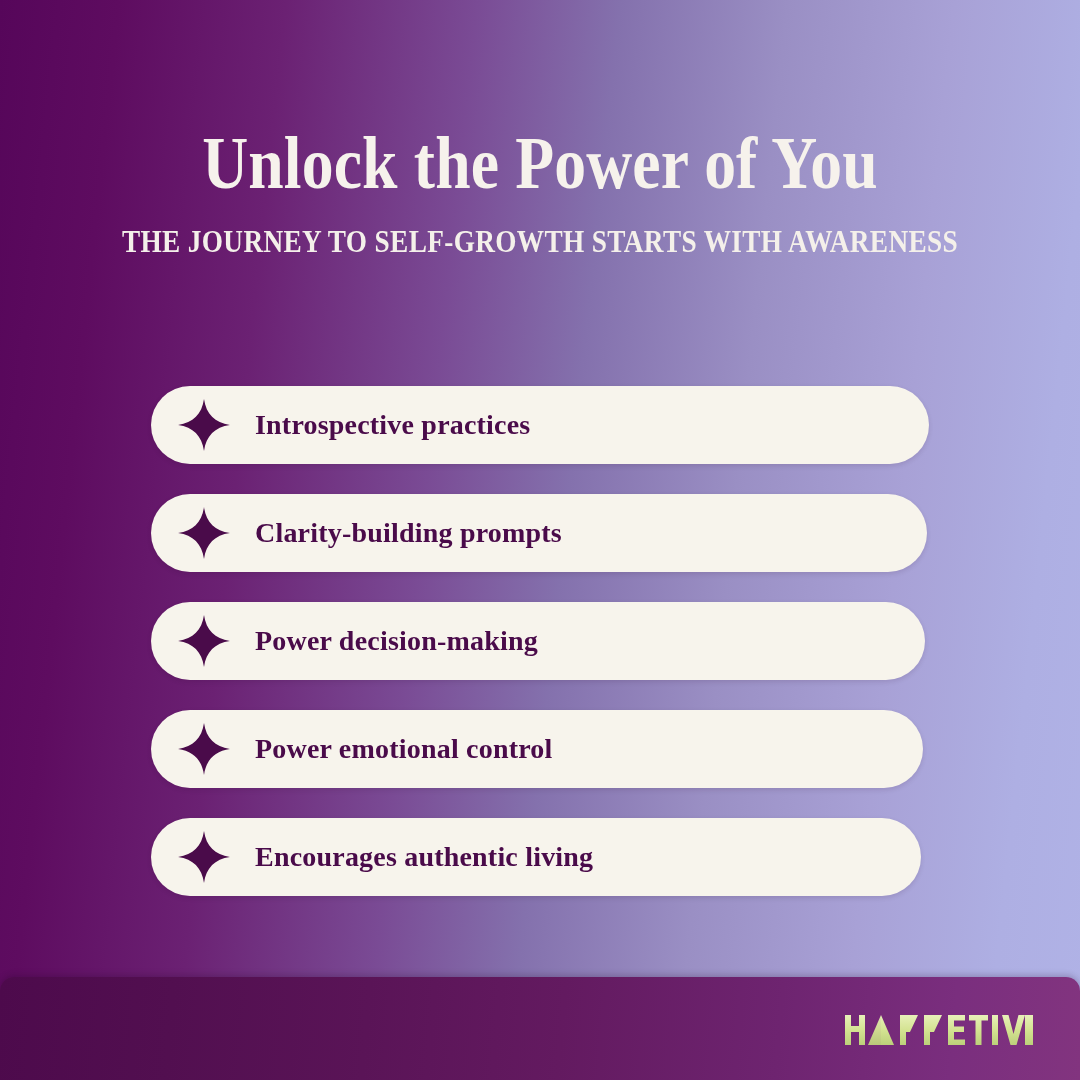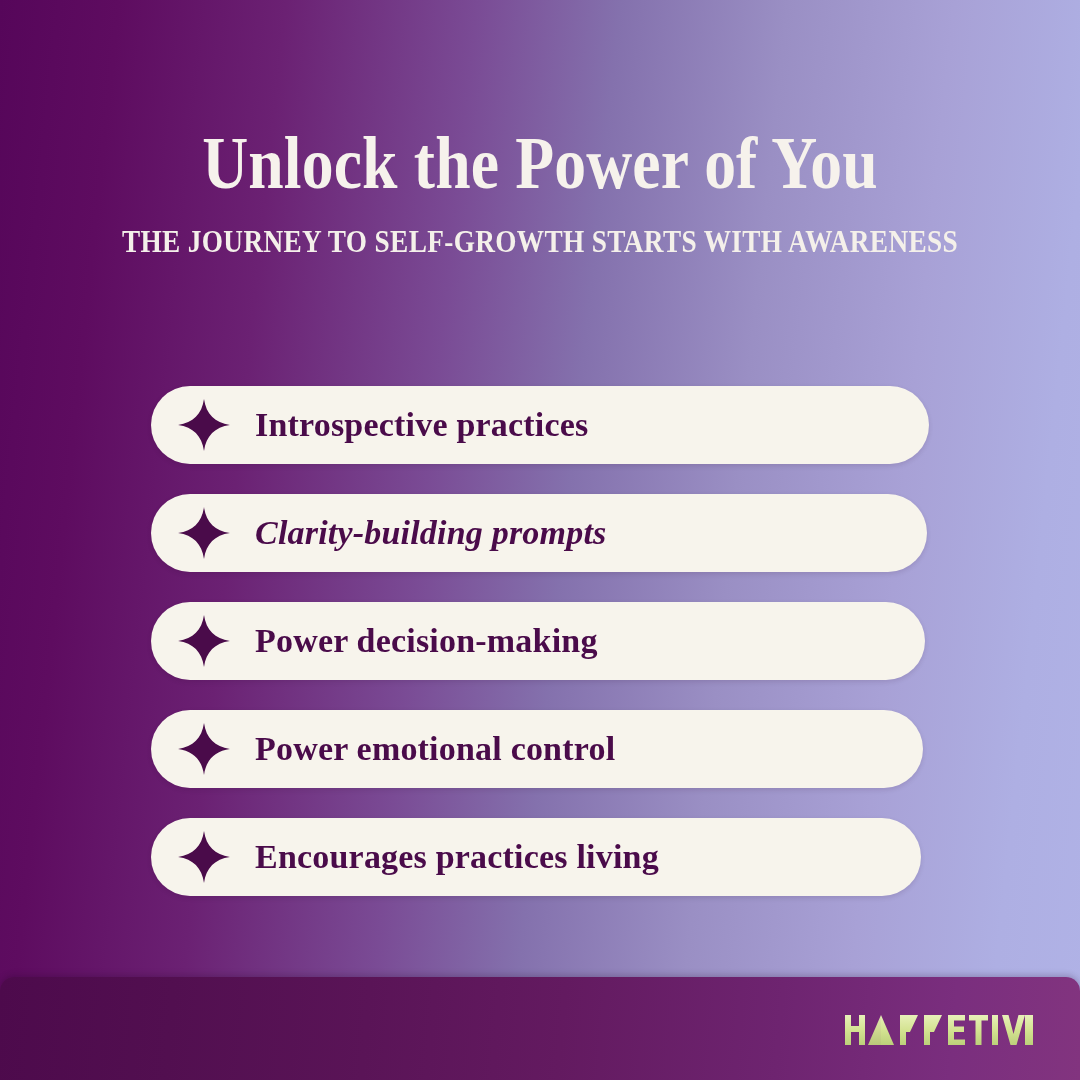--- a/index.html
+++ b/index.html
@@ -74,36 +74,36 @@
     align-items: center;
     height: 78px;
     margin-bottom: 30px;
     background: #f7f4ec;
     border-radius: 42px;
     box-shadow: 0 2px 5px rgba(40, 5, 45, 0.12);
     padding-left: 26px;
     box-sizing: border-box;
   }
   .list-item:nth-child(1) { width: 778px; }
-  .list-item:nth-child(2) { width: 776px; font-style: italic; }
+  .list-item:nth-child(2) { width: 776px; }
   .list-item:nth-child(3) { width: 774px; }
   .list-item:nth-child(4) { width: 772px; }
   .list-item:nth-child(5) { width: 770px; margin-bottom: 0; }
 
   .spark-icon {
     flex: 0 0 auto;
     width: 54px;
     height: 54px;
     display: block;
     margin-right: 24px;
   }
   .item-label {
     font-family: "Liberation Serif", serif;
     font-weight: 700;
-    font-size: 34px;
+    font-size: 28px;
     line-height: 1;
     letter-spacing: 0.2px;
     color: #4a0b4a;
     white-space: nowrap;
   }
 
   
   .footer {
     position: absolute;
     left: 0;
@@ -179,21 +179,21 @@
       </span>
       <span class="item-label">Power emotional control</span>
     </div>
 
     <div class="list-item">
       <span class="spark-icon">
         <svg viewBox="0 0 100 100" width="54" height="54" aria-hidden="true">
           <path d="M50 2 C54 30 70 46 98 50 C70 54 54 70 50 98 C46 70 30 54 2 50 C30 46 46 30 50 2 Z" fill="#4a0b4a"></path>
         </svg>
       </span>
-      <span class="item-label">Encourages practices living</span>
+      <span class="item-label">Encourages authentic living</span>
     </div>
 
   </div>
 
   <div class="footer">
     <div class="logo">
       <svg width="190" height="34" viewBox="0 0 380 68" aria-hidden="true">
         <defs>
           <linearGradient id="lg" x1="0" y1="0" x2="0" y2="1">
             <stop offset="0%" stop-color="#e7f0b8"></stop>

